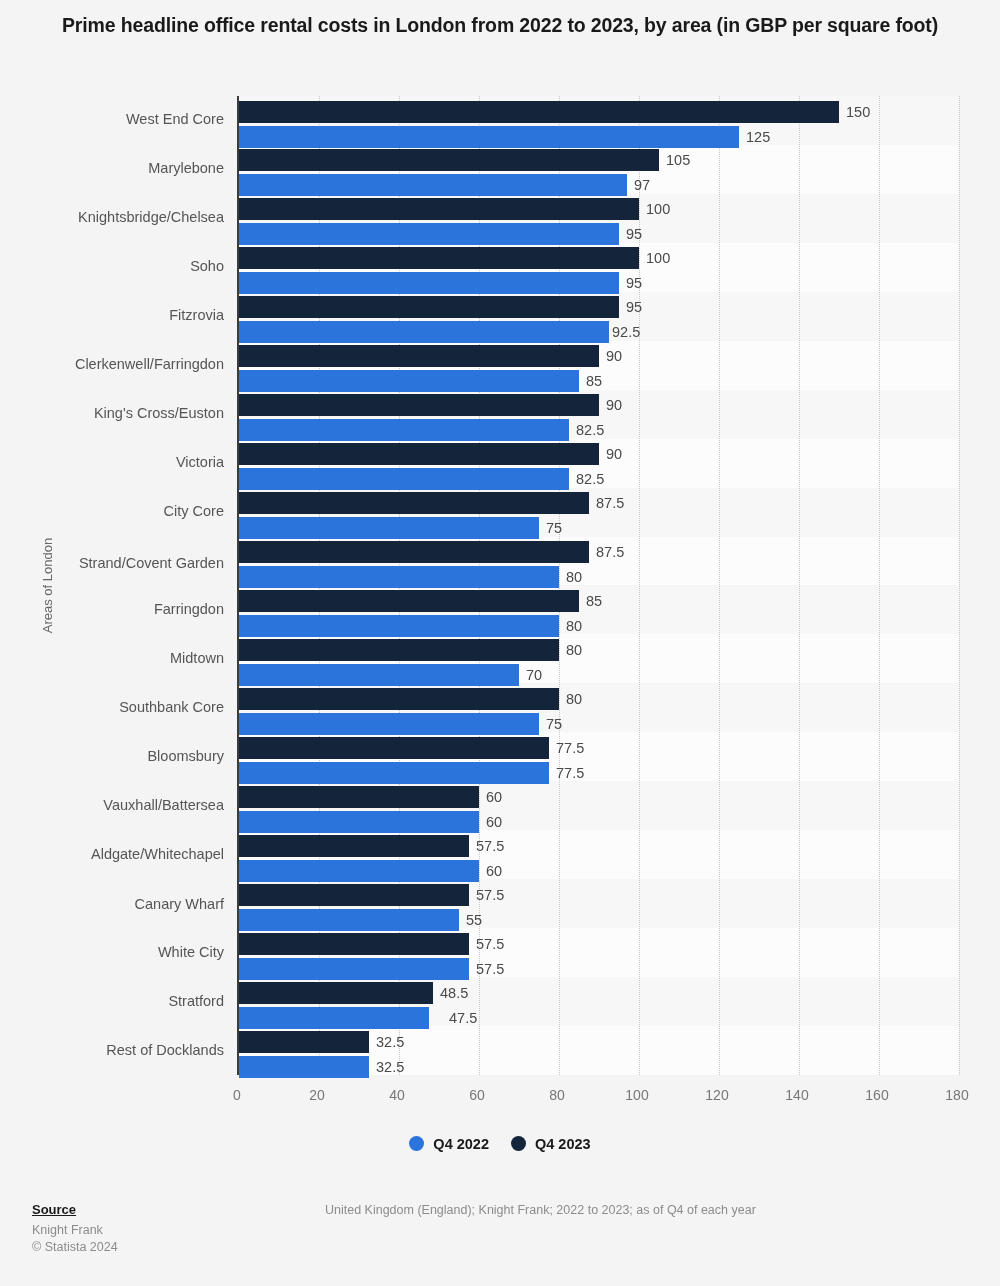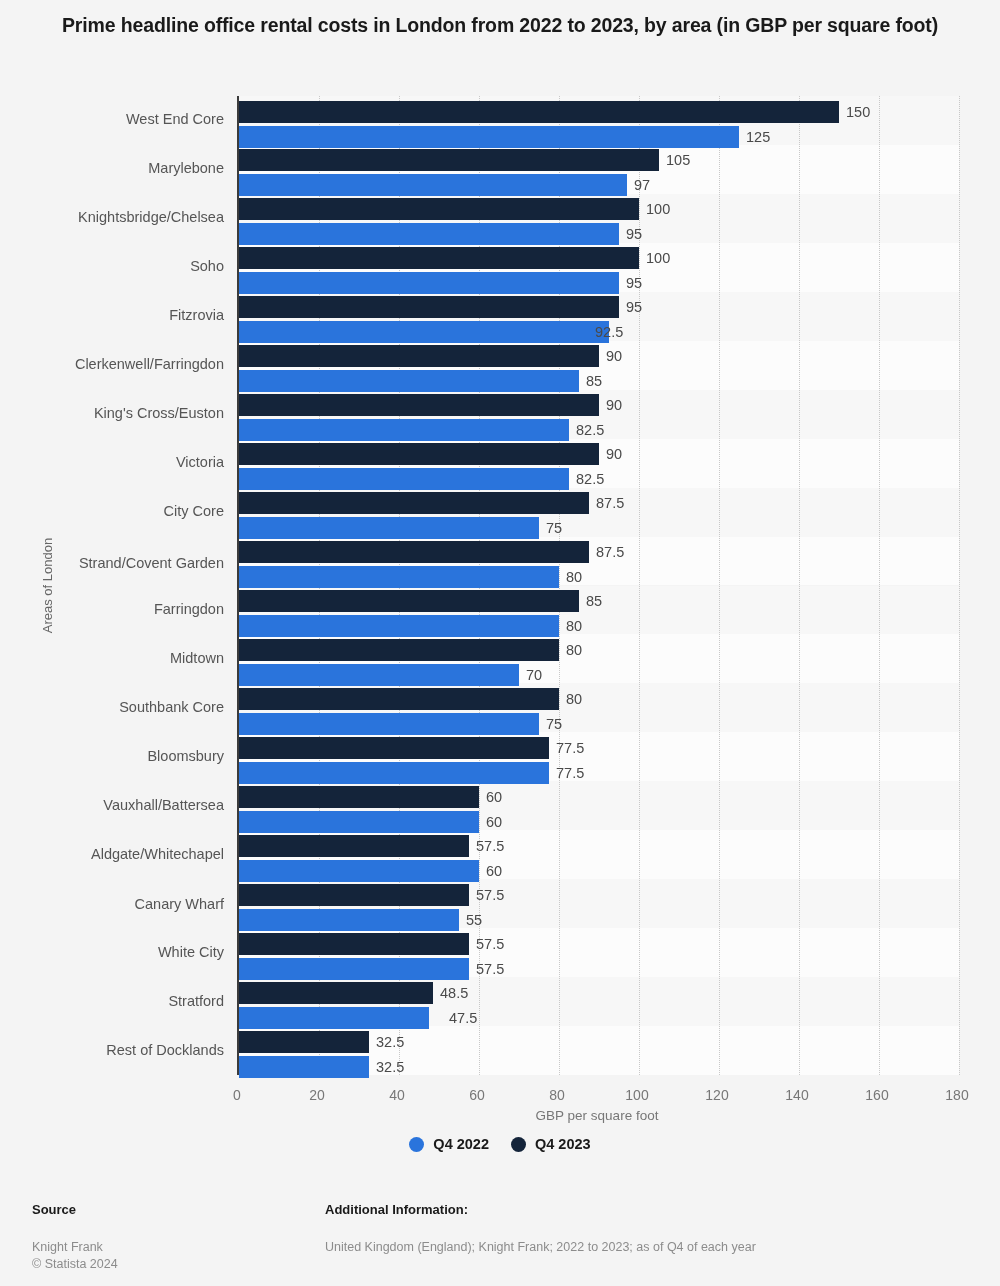--- a/index.html
+++ b/index.html
@@ -152,21 +152,21 @@
     left: 0;
     top: 1136px;
     width: 1000px;
     display: flex;
     justify-content: center;
     align-items: center;
     gap: 22px;
   }
   .legend-item {
     display: flex;
-    align-items: flex-end;
+    align-items: flex-start;
     gap: 9px;
   }
   .legend-dot {
     width: 15px;
     height: 15px;
     border-radius: 50%;
     display: inline-block;
   }
   .legend-label {
     font-size: 14.5px;
@@ -182,21 +182,22 @@
     width: 1000px;
     height: 90px;
   }
   .footer-col { position: absolute; }
   .footer-col.source { left: 32px; top: 6px; }
   .footer-col.info   { left: 325px; top: 6px; }
   .footer-head {
     font-size: 13px;
     font-weight: bold;
     color: #1a1a1a;
-    margin-bottom: 22px;
+    margin-bottom: 5px;
+    text-decoration: underline;
   }
   .footer-line {
     font-size: 12.5px;
     color: #8c8c8c;
     line-height: 17px;
   }
 </style>
 </head>
 <body>
 
@@ -278,21 +279,21 @@
         <div class="bar-value" style="top: 102.4px; left: 407px;">100</div>
         <div class="bar s2022" style="top: 127.4px; width: 380px;"></div>
         <div class="bar-value" style="top: 127.4px; left: 387px;">95</div>
         <div class="bar s2023" style="top: 151.35px; width: 400px;"></div>
         <div class="bar-value" style="top: 151.35px; left: 407px;">100</div>
         <div class="bar s2022" style="top: 176.35px; width: 380px;"></div>
         <div class="bar-value" style="top: 176.35px; left: 387px;">95</div>
         <div class="bar s2023" style="top: 200.3px; width: 380px;"></div>
         <div class="bar-value" style="top: 200.3px; left: 387px;">95</div>
         <div class="bar s2022" style="top: 225.3px; width: 370px;"></div>
-        <div class="bar-value" style="top: 225.3px; left: 356px;">92.5</div>
+        <div class="bar-value" style="top: 225.3px; left: 373px;">92.5</div>
         <div class="bar s2023" style="top: 249.25px; width: 360px;"></div>
         <div class="bar-value" style="top: 249.25px; left: 367px;">90</div>
         <div class="bar s2022" style="top: 274.25px; width: 340px;"></div>
         <div class="bar-value" style="top: 274.25px; left: 347px;">85</div>
         <div class="bar s2023" style="top: 298.2px; width: 360px;"></div>
         <div class="bar-value" style="top: 298.2px; left: 367px;">90</div>
         <div class="bar s2022" style="top: 323.2px; width: 330px;"></div>
         <div class="bar-value" style="top: 323.2px; left: 337px;">82.5</div>
         <div class="bar s2023" style="top: 347.15px; width: 360px;"></div>
         <div class="bar-value" style="top: 347.15px; left: 367px;">90</div>
@@ -354,37 +355,35 @@
       <div class="x-tick" style="left: 80px;">20</div>
       <div class="x-tick" style="left: 160px;">40</div>
       <div class="x-tick" style="left: 240px;">60</div>
       <div class="x-tick" style="left: 320px;">80</div>
       <div class="x-tick" style="left: 400px;">100</div>
       <div class="x-tick" style="left: 480px;">120</div>
       <div class="x-tick" style="left: 560px;">140</div>
       <div class="x-tick" style="left: 640px;">160</div>
       <div class="x-tick" style="left: 720px;">180</div>
     </div>
-  <div class="x-axis-title">GBP per square foot</div>
 </div>
 
 <div class="legend" id="legend">
     <div class="legend-item">
       <span class="legend-dot" style="background: rgb(42, 116, 220);"></span>
       <span class="legend-label">Q4 2022</span>
     </div>
     <div class="legend-item">
       <span class="legend-dot" style="background: rgb(20, 36, 58);"></span>
       <span class="legend-label">Q4 2023</span>
     </div>
   </div>
 
 <div class="footer">
   <div class="footer-col source">
     <div class="footer-head">Source</div>
     <div class="footer-line">Knight Frank</div>
     <div class="footer-line">© Statista 2024</div>
   </div>
   <div class="footer-col info">
-    <div class="footer-head">Additional Information:</div>
     <div class="footer-line">United Kingdom (England); Knight Frank; 2022 to 2023; as of Q4 of each year</div>
   </div>
 </div>
 
 </body></html>

